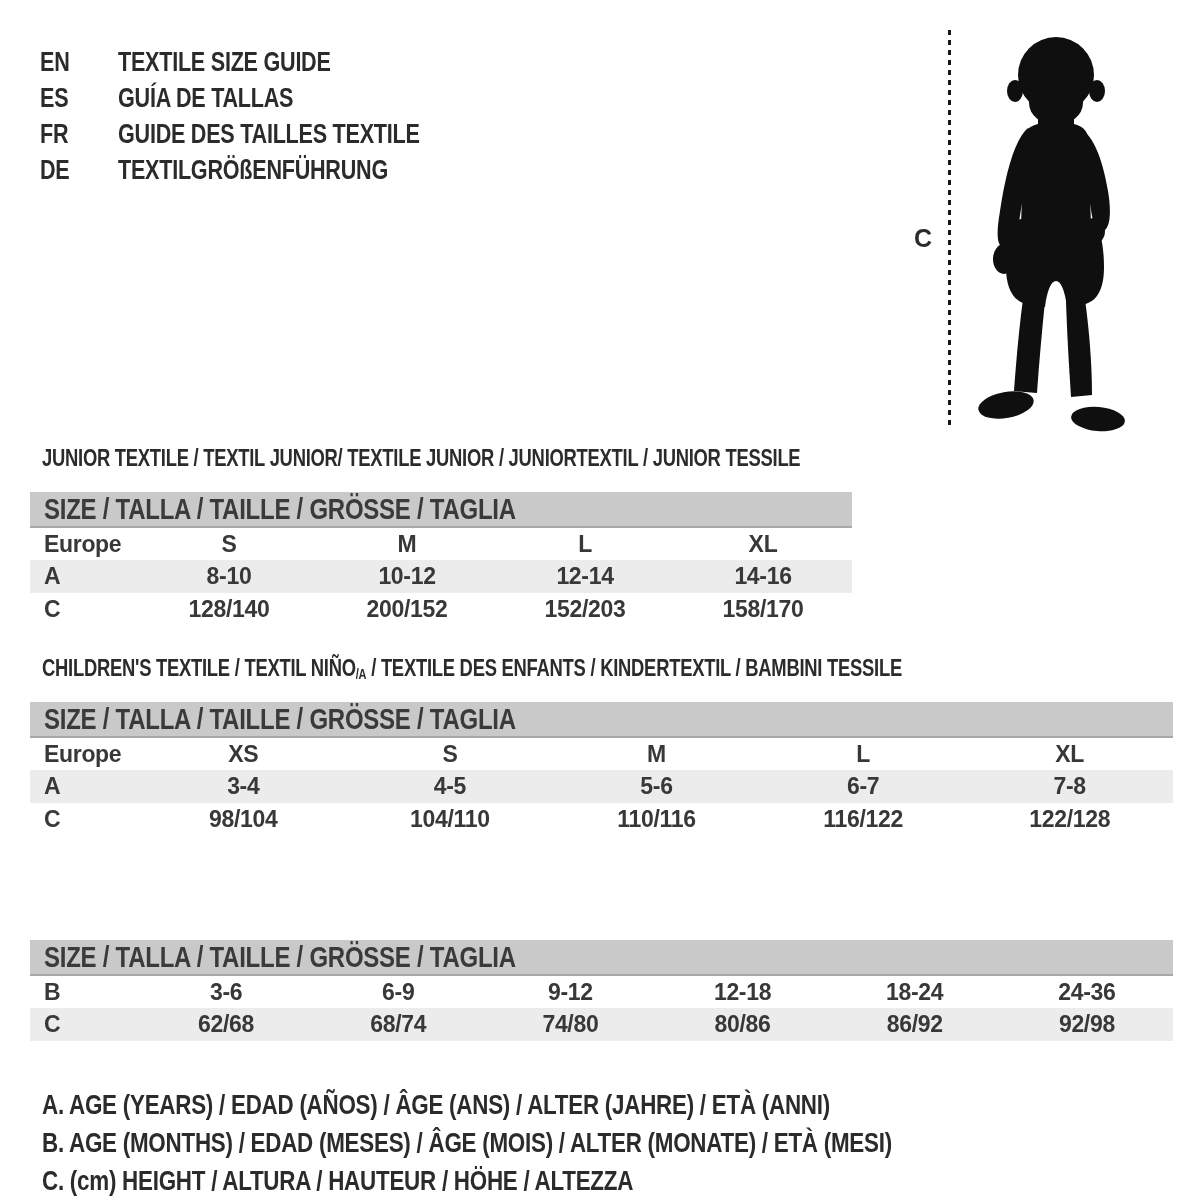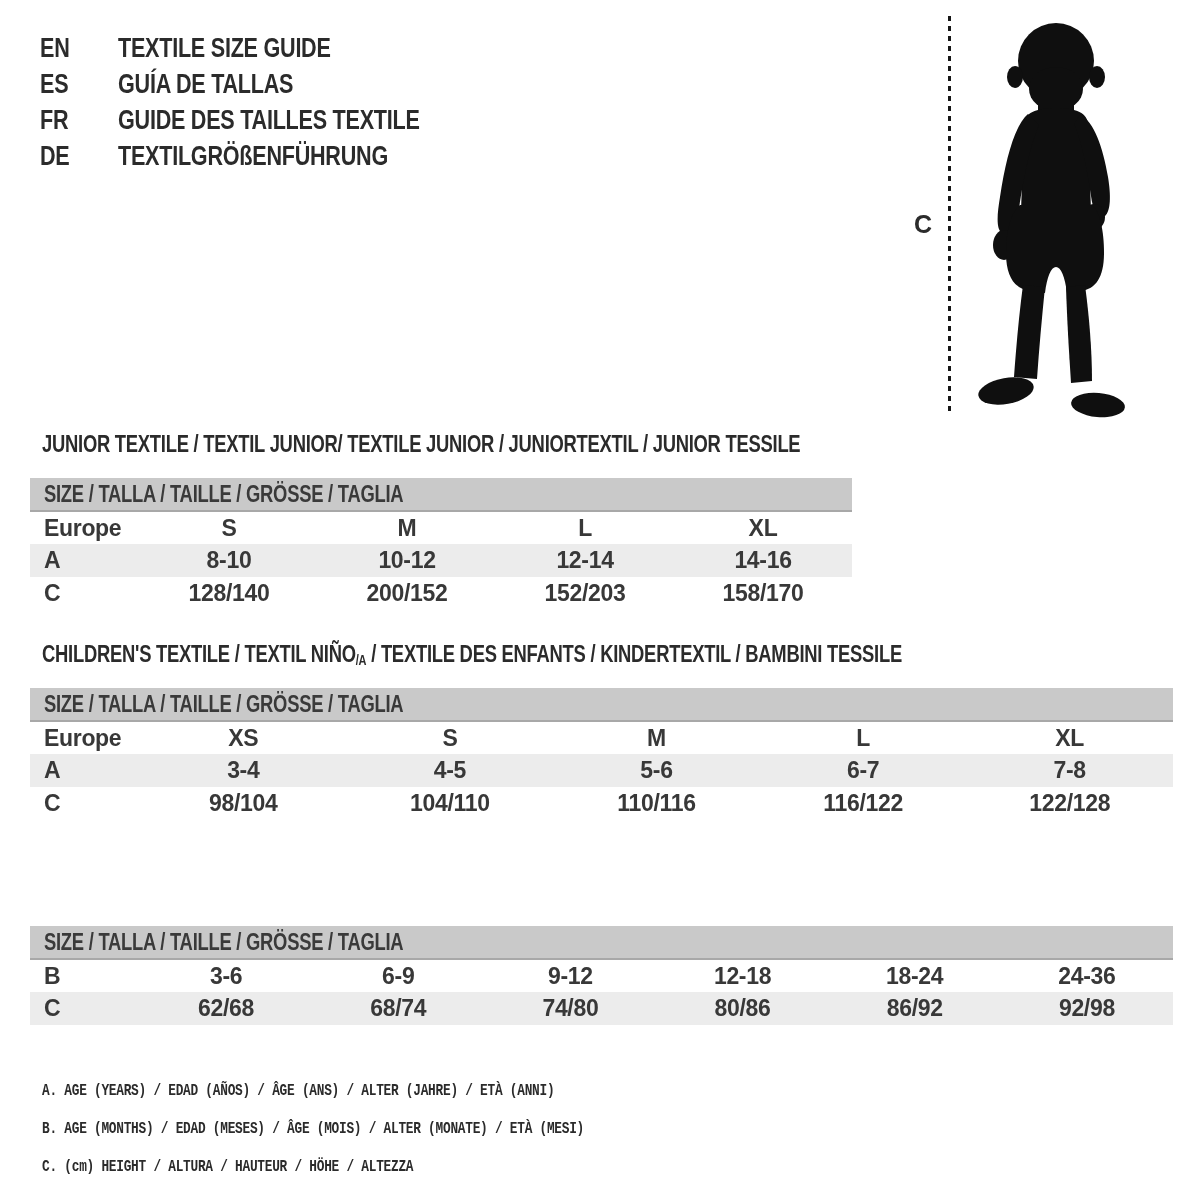--- a/index.html
+++ b/index.html
@@ -5,21 +5,21 @@
   * { margin:0; padding:0; box-sizing:border-box; }
   html,body { width:1200px; height:1200px; background:#ffffff; }
   body {
     font-family:"Liberation Sans","DejaVu Sans",sans-serif;
     font-weight:700;
     color:#2b2b2b;
     position:relative;
     overflow:hidden;
     letter-spacing:-0.02em;
   }
-  .page { position:absolute; left:0; top:0; width:1200px; height:871px; background:#ffffff; }
+  .page { position:absolute; left:0; top:14px; width:1200px; height:871px; background:#ffffff; }
 
   
   .cond { transform:scaleX(0.8); transform-origin:0 50%; white-space:nowrap; display:inline-block; }
   .cond-block { transform:scaleX(0.8); transform-origin:0 50%; white-space:nowrap; }
 
   
   .lang-block { position:absolute; left:40px; top:30px; }
   .lang-row { display:grid; grid-template-columns:78px auto; height:36px; align-items:center; font-size:27px; }
 
   
@@ -33,34 +33,34 @@
   
   .sec-title { position:absolute; left:42px; font-size:23px; line-height:28px; }
   .sec-title-multi { position:absolute; left:42px; font-size:23px; }
   .sec-title-multi .tline { height:39px; line-height:39px; }
   sub.size-sub { font-size:0.6em; vertical-align:-0.22em; }
 
   
   table.size-table { position:absolute; left:30px; border-collapse:collapse; table-layout:fixed; font-size:23px; color:#383838; }
   table.size-table th.band {
     background:#c9c9c9; color:#3a3a3a; text-align:left; height:33px;
-    border-bottom:2px solid #a8a8a8; padding-left:14px; font-size:23px; font-weight:700;
+    border-bottom:2px solid #a8a8a8; padding-left:14px; font-size:30px; font-weight:700;
   }
   table.size-table td { height:33px; text-align:center; font-weight:700; }
   table.size-table td.lab { text-align:left; padding-left:14px; }
   table.size-table tr.alt { background:#ececec; }
   #junior-table   { top:478px; width:822px; }
   #children-table { top:688px; width:1143px; }
   #babies-table   { top:926px; width:1143px; }
   #junior-title   { top:430px; }
   #children-title { top:640px; }
   #babies-title   { top:846px; }
 
   
-  .legend { position:absolute; left:42px; top:1072px; font-size:16px;font-family:Liberation Mono, monospace; }
+  .legend { position:absolute; left:42px; top:1072px; font-size:28px; }
   .legend .lline { height:38px; line-height:38px; }
 </style>
 </head>
 <body>
 
 <div class="page">
 
   <div class="lang-block">
     <div class="lang-row">
       <span class="cond">EN</span>

